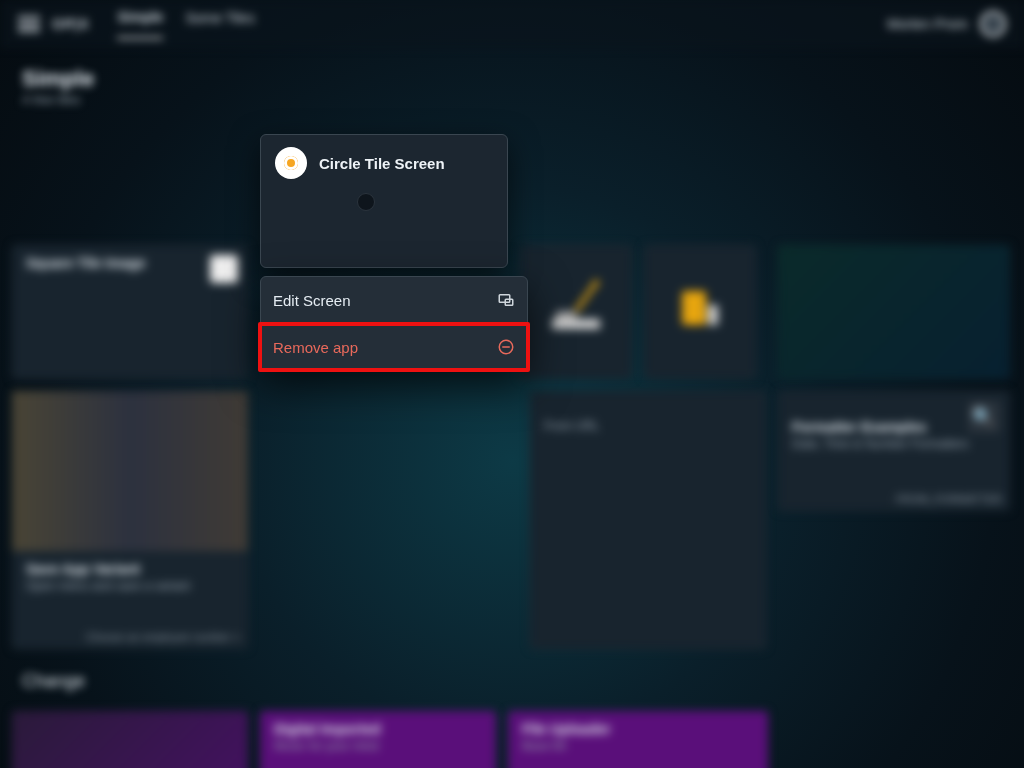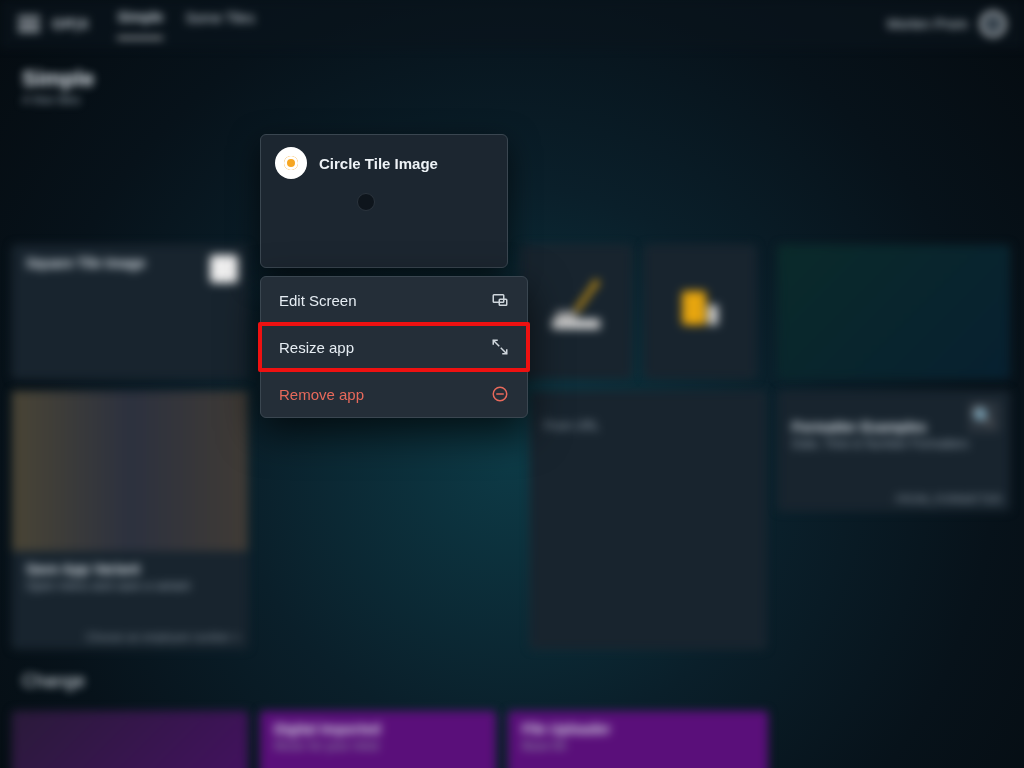--- a/index.html
+++ b/index.html
@@ -68,21 +68,21 @@
   }
 
   .context-menu {
     position:absolute; left:260px; top:276px; width:268px;
     background:#242e38; border:1px solid #3a4650; border-radius:6px;
     box-shadow: 0 14px 40px rgba(0,0,0,0.7);
     overflow:hidden;
   }
   .context-menu .item {
     display:flex; align-items:center; justify-content:space-between;
-    padding: 14px 18px; font-size:15px; color:#e6edf3; cursor:pointer;
+    padding: 14px 12px; font-size:15px; color:#e6edf3; cursor:pointer;
   }
   .context-menu .item + .item { border-top:1px solid rgba(255,255,255,0.04);}
   .context-menu .item.danger { color:#e8695b; }
   .context-menu .icon { width:18px; height:18px; flex:0 0 18px; }
   .context-menu .icon svg { width:18px; height:18px; display:block; }
 
   .highlight-box {
     position:absolute; left:258px; top:322px; width:272px; height:50px;
     border:4px solid #e11; border-radius:2px; pointer-events:none;
   }
@@ -173,46 +173,35 @@
     <div class="t-title">File Uploader</div>
     <div class="t-sub">Base 64</div>
   </div>
 </div>
 
 <div class="popover-tile">
   <div class="row">
     <div class="circ">
         <div class="inner"></div>
       </div>
-    <div class="title">Circle Tile Image</div>
+    <div class="title">Circle Tile Screen</div>
   </div>
   <div class="dot"></div>
 </div>
 
 <div class="context-menu">
   <div class="item">
     <span>Edit Screen</span>
     <span class="icon">
       <svg viewBox="0 0 24 24" fill="none" stroke="#cfd6dc" stroke-width="2">
           <rect x="3" y="5" width="14" height="10" rx="1"></rect>
           <rect x="11" y="11" width="10" height="8" rx="1"></rect>
         </svg>
     </span>
   </div>
-  <div class="item">
-    <span>Resize app</span>
-    <span class="icon">
-      <svg viewBox="0 0 24 24" fill="none" stroke="#cfd6dc" stroke-width="2">
-          <path d="M9 3H3v6"></path>
-          <path d="M15 21h6v-6"></path>
-          <path d="M3 3l8 8"></path>
-          <path d="M21 21l-8-8"></path>
-        </svg>
-    </span>
-  </div>
   <div class="item danger">
     <span>Remove app</span>
     <span class="icon">
       <svg viewBox="0 0 24 24" fill="none" stroke="#e8695b" stroke-width="2">
           <circle cx="12" cy="12" r="9"></circle>
           <line x1="7" y1="12" x2="17" y2="12"></line>
         </svg>
     </span>
   </div>
 </div>

